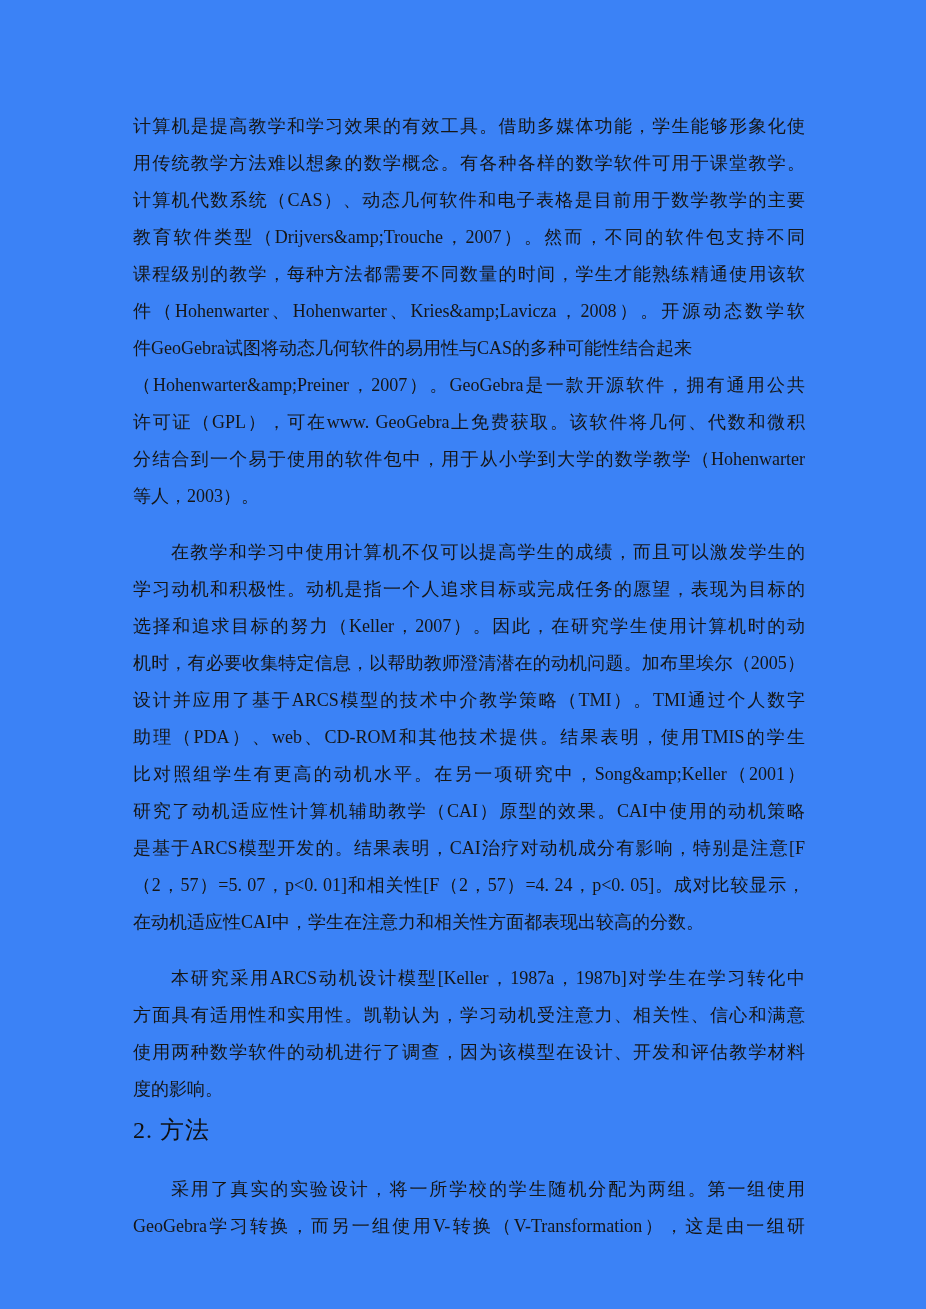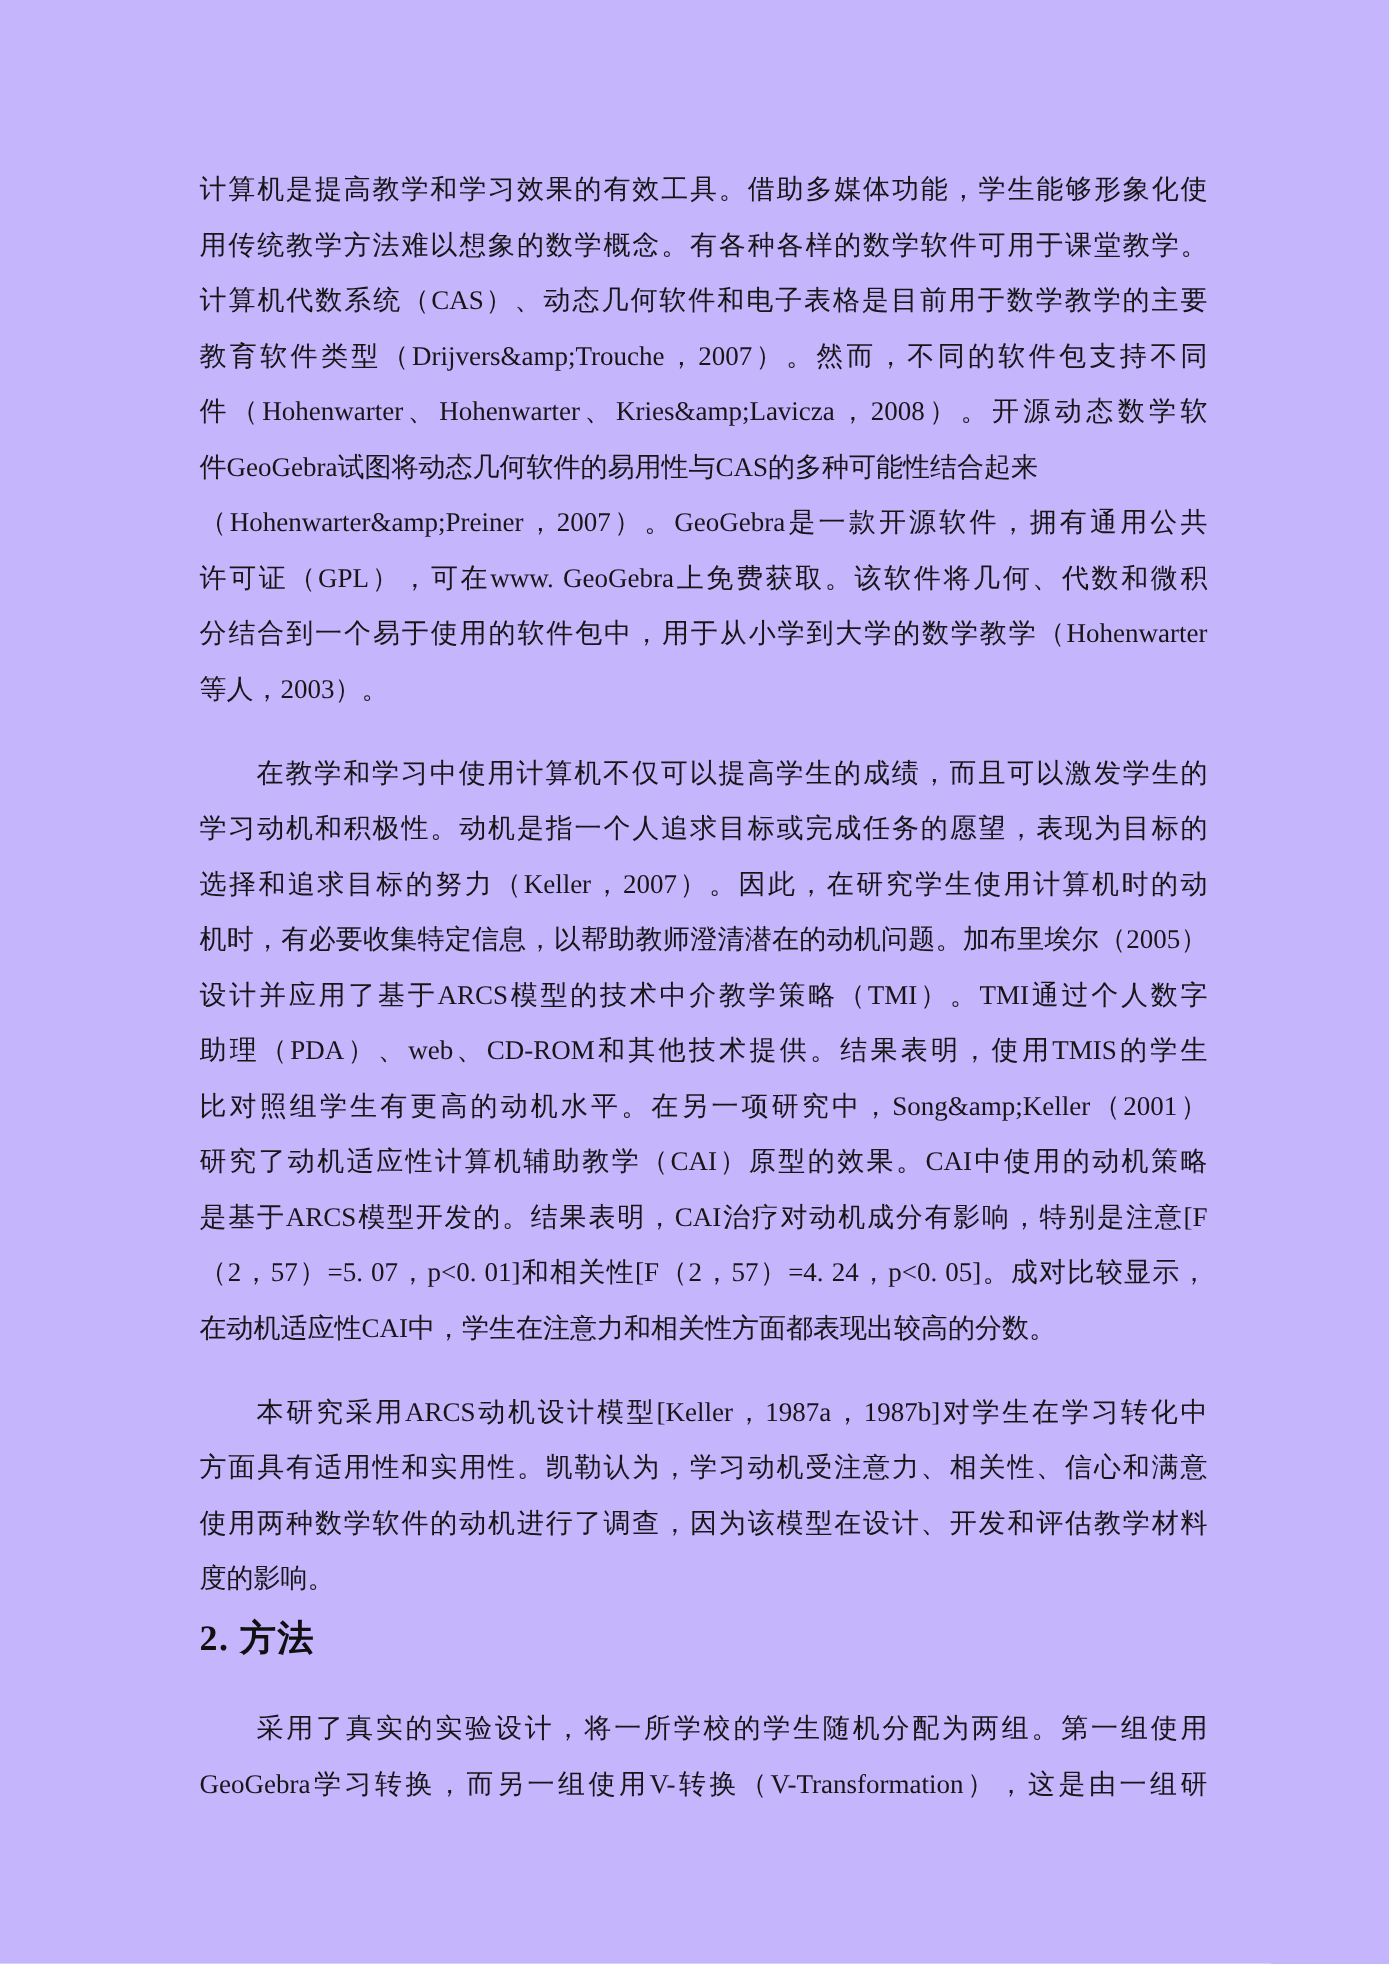--- a/index.html
+++ b/index.html
@@ -1,19 +1,19 @@
 <!DOCTYPE html>
 <html><head>
 <meta charset="utf-8">
 <style>
   html,body{margin:0;padding:0;background:#e8e8e8;}
   .page{
     position:relative;
     width:926px;height:1309px;
-    background:#c4b5fd;
+    background:#3b82f6;
     margin:0 auto;
     overflow:hidden;
   }
   .doc{
     position:absolute;
     left:133px;top:108px;width:672px;
   }
   .para{margin:0;padding:0;}
   .line{
     font-family:"Liberation Serif","DejaVu Serif",serif;
@@ -29,40 +29,41 @@
   .line.left{
     text-align:right;
     text-align-last:left;
   }
   .line.ind{
     text-indent:38px;
     margin-top:19px;
   }
   .heading{
     font-family:"Liberation Serif","DejaVu Serif",serif;
-    font-weight:700;
+    font-weight:400;
     font-size:24px;
     line-height:44px;
     height:44px;
     color:#101010;
     text-align:center;
     text-align-last:left;
     letter-spacing:1px;
   }
 </style>
 </head>
 <body>
 
 <div class="page">
   <div class="doc">
       <div class="para">
         <div class="line">计算机是提高教学和学习效果的有效工具。借助多媒体功能，学生能够形象化使</div>
         <div class="line">用传统教学方法难以想象的数学概念。有各种各样的数学软件可用于课堂教学。</div>
         <div class="line">计算机代数系统（CAS）、动态几何软件和电子表格是目前用于数学教学的主要</div>
         <div class="line">教育软件类型（Drijvers&amp;amp;Trouche，2007）。然而，不同的软件包支持不同</div>
+        <div class="line">课程级别的教学，每种方法都需要不同数量的时间，学生才能熟练精通使用该软</div>
         <div class="line">件（Hohenwarter、Hohenwarter、Kries&amp;amp;Lavicza，2008）。开源动态数学软</div>
         <div class="line left">件GeoGebra试图将动态几何软件的易用性与CAS的多种可能性结合起来</div>
         <div class="line">（Hohenwarter&amp;amp;Preiner，2007）。GeoGebra是一款开源软件，拥有通用公共</div>
         <div class="line">许可证（GPL），可在www. GeoGebra上免费获取。该软件将几何、代数和微积</div>
         <div class="line">分结合到一个易于使用的软件包中，用于从小学到大学的数学教学（Hohenwarter</div>
         <div class="line left">等人，2003）。</div>
       </div>
       <div class="para">
         <div class="line ind">在教学和学习中使用计算机不仅可以提高学生的成绩，而且可以激发学生的</div>
         <div class="line">学习动机和积极性。动机是指一个人追求目标或完成任务的愿望，表现为目标的</div>

